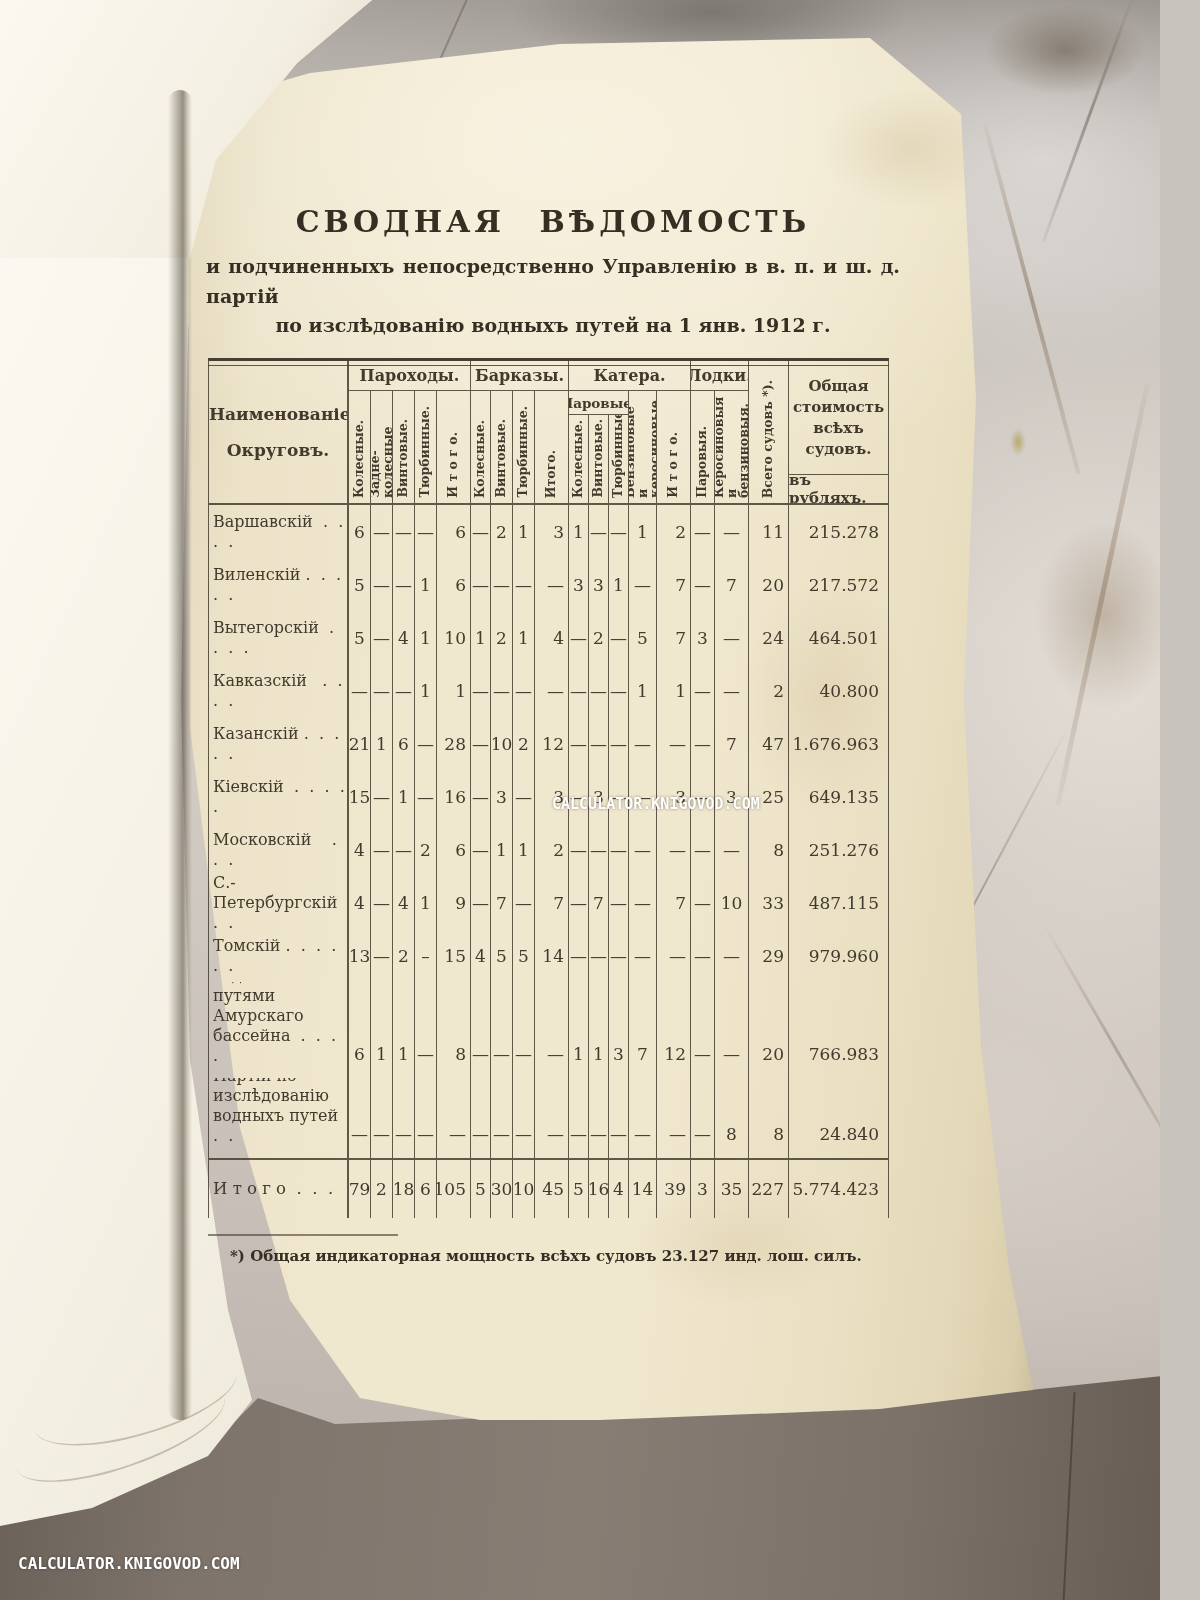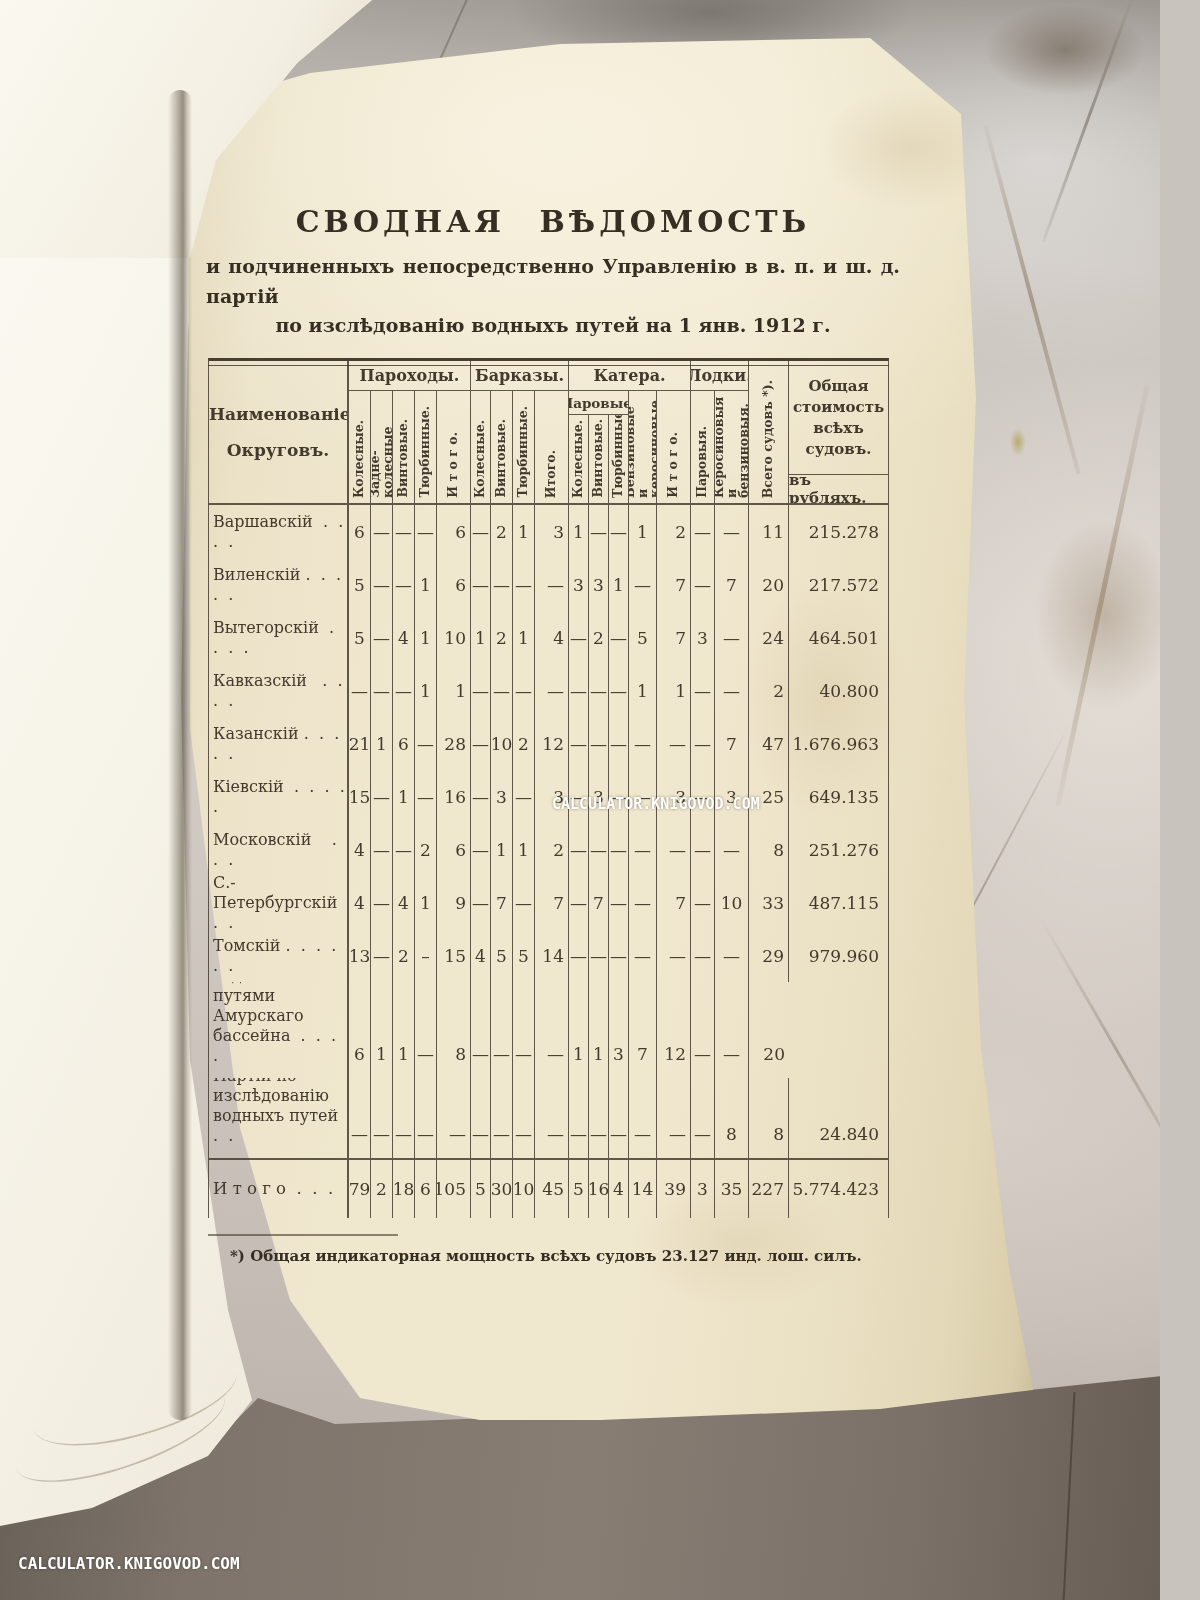--- a/index.html
+++ b/index.html
@@ -433,20 +433,21 @@
             <div class="cell val">—</div>
             <div class="cell val">—</div>
             <div class="cell val">1</div>
             <div class="cell val">1</div>
             <div class="cell val">3</div>
             <div class="cell val">7</div>
             <div class="cell val">12</div>
             <div class="cell val">—</div>
             <div class="cell val">—</div>
             <div class="cell val">20</div>
+            <div class="cell val">766.983</div>
           </div>
           <div class="trow r2">
             <div class="cell name"><div>Партіи по изслѣдованію</div><div>водныхъ путей .  .</div></div>
             <div class="cell val">—</div>
             <div class="cell val">—</div>
             <div class="cell val">—</div>
             <div class="cell val">—</div>
             <div class="cell val">—</div>
             <div class="cell val">—</div>
             <div class="cell val">—</div>

